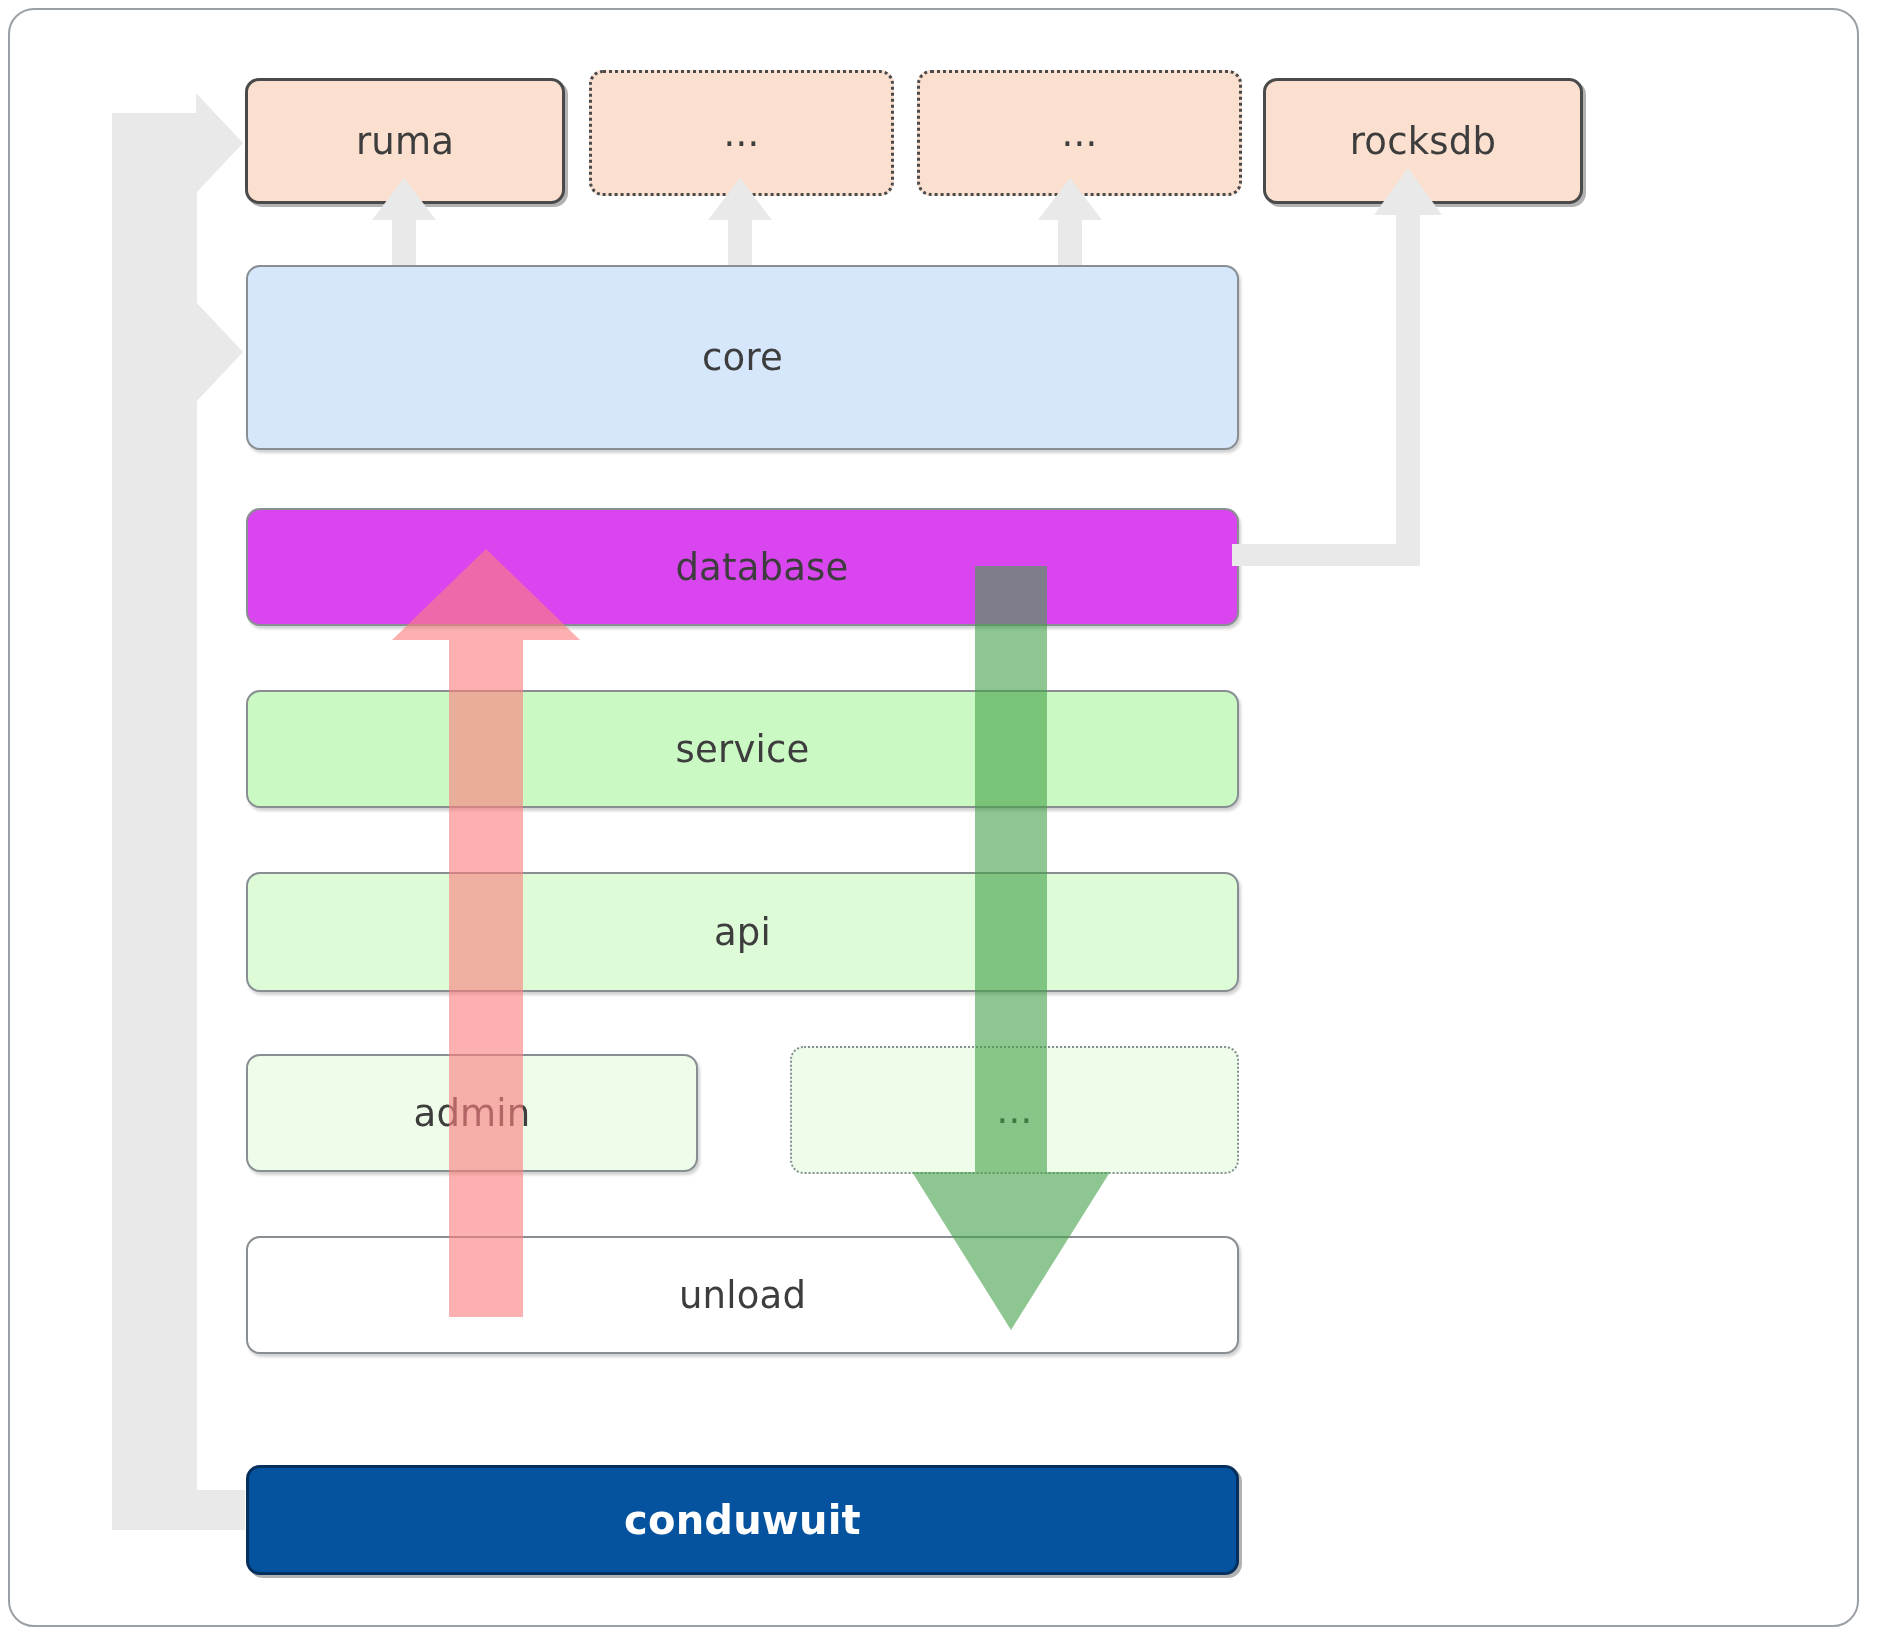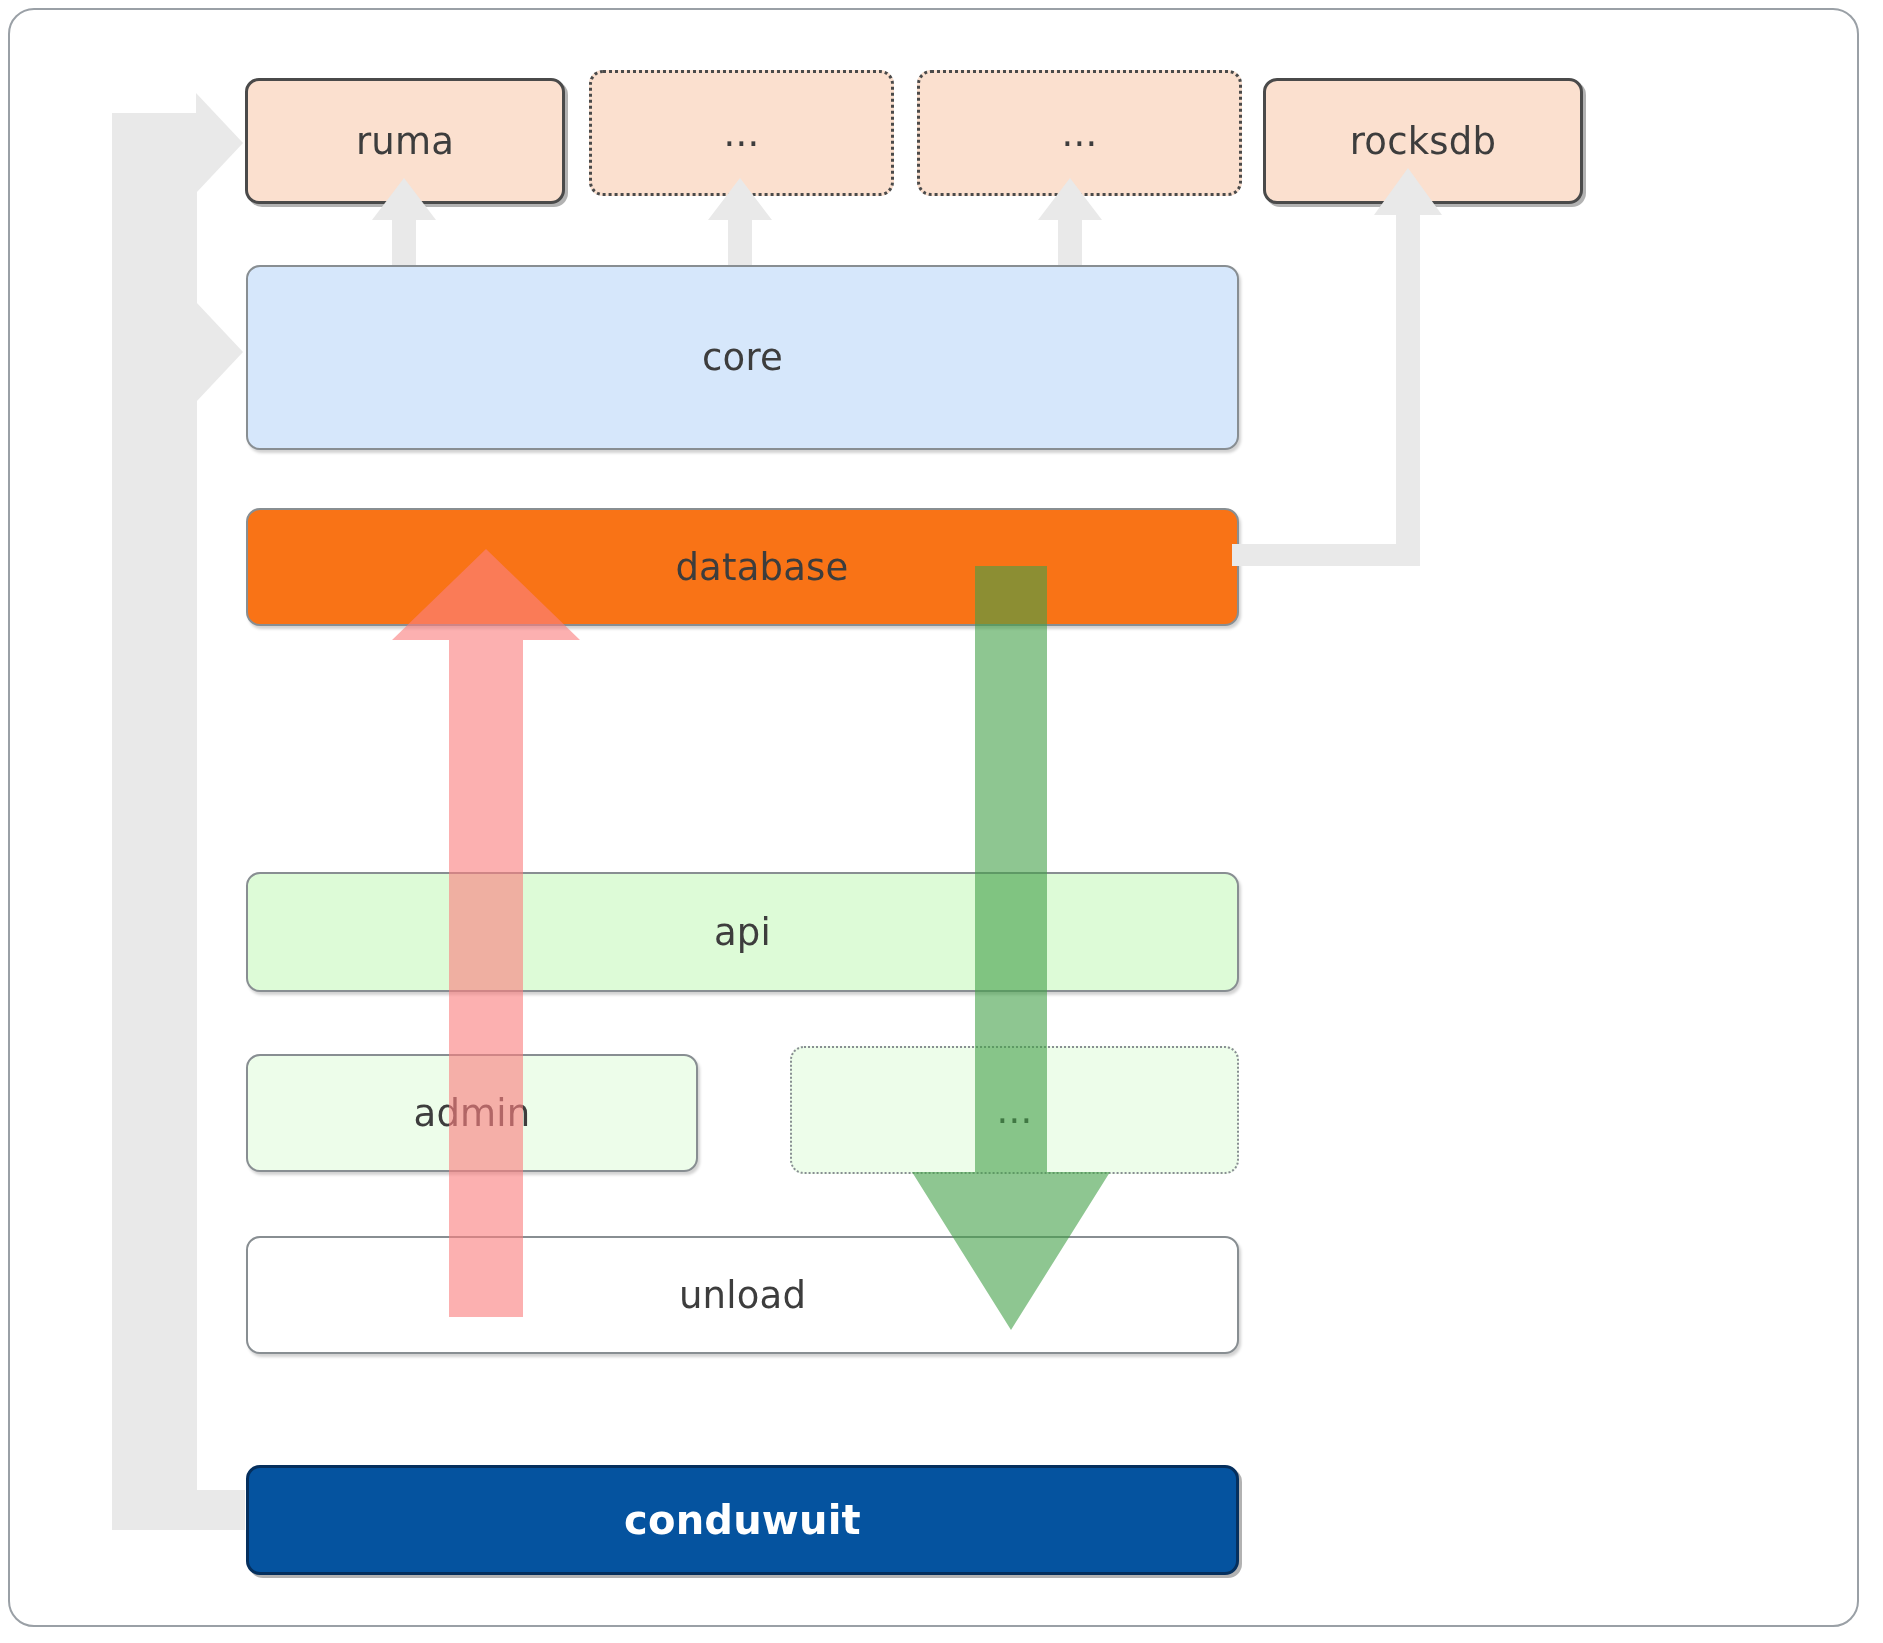--- a/index.html
+++ b/index.html
@@ -22,21 +22,21 @@
   }
   .node.solid-dark{border:3px solid #4a4a4a;}
   .node.dotted{border:3px dotted #4a4a4a;}
   .node.grey{border:2px solid #888e92;}
   .node.grey-dotted{border:2px dotted #888e92;}
   .node.shadow{box-shadow:3px 3px 0 rgba(0,0,0,.30);}
   .node.grey-shadow{box-shadow:2px 3px 3px rgba(0,0,0,.18);}
 
   .peach{background:#fbe0cf;}
   .blue{background:#d6e7fb;}
-  .g1{background:#f97316;padding-left:39px;}
+  .g1{background:#d946ef;padding-left:39px;}
   .g2{background:#caf9c3;}
   .g3{background:#ddfbd7;}
   .g4{background:#edfdea;}
   .white{background:#ffffff;}
   .navy{background:#05539f;color:#ffffff;font-weight:700;}
 
   
   .layer{position:absolute;left:0;top:0;width:1883px;height:1643px;pointer-events:none;}
   #connectors{z-index:1;}
   #bigarrows{z-index:3;}
@@ -107,20 +107,23 @@
   </div>
 
   <div class="node blue grey grey-shadow" style="left:246px;top:265px;width:993px;height:185px;">
     <span>core</span>
   </div>
 
   <div class="node g1 grey grey-shadow" style="left:246px;top:508px;width:993px;height:118px;">
     <span>database</span>
   </div>
 
+  <div class="node g2 grey grey-shadow" style="left:246px;top:690px;width:993px;height:118px;">
+    <span>service</span>
+  </div>
 
   <div class="node g3 grey grey-shadow" style="left:246px;top:872px;width:993px;height:120px;">
     <span>api</span>
   </div>
 
   <div class="node g4 grey grey-shadow" style="left:246px;top:1054px;width:452px;height:118px;">
     <span>admin</span>
   </div>
 
   <div class="node g4 grey-dotted" style="left:790px;top:1046px;width:449px;height:128px;">

